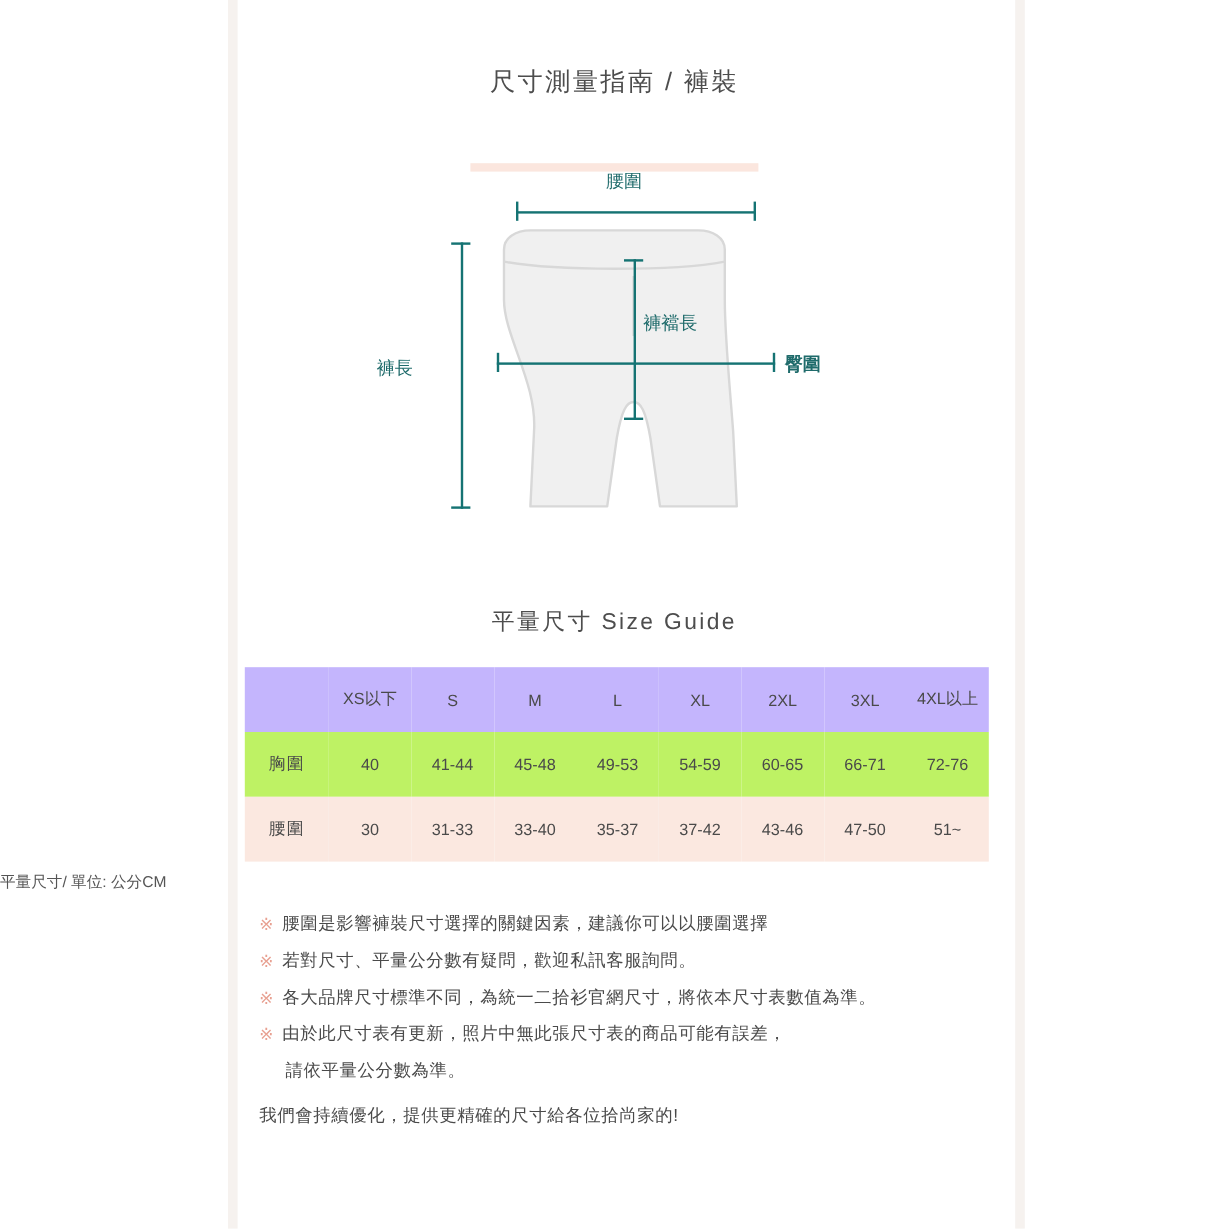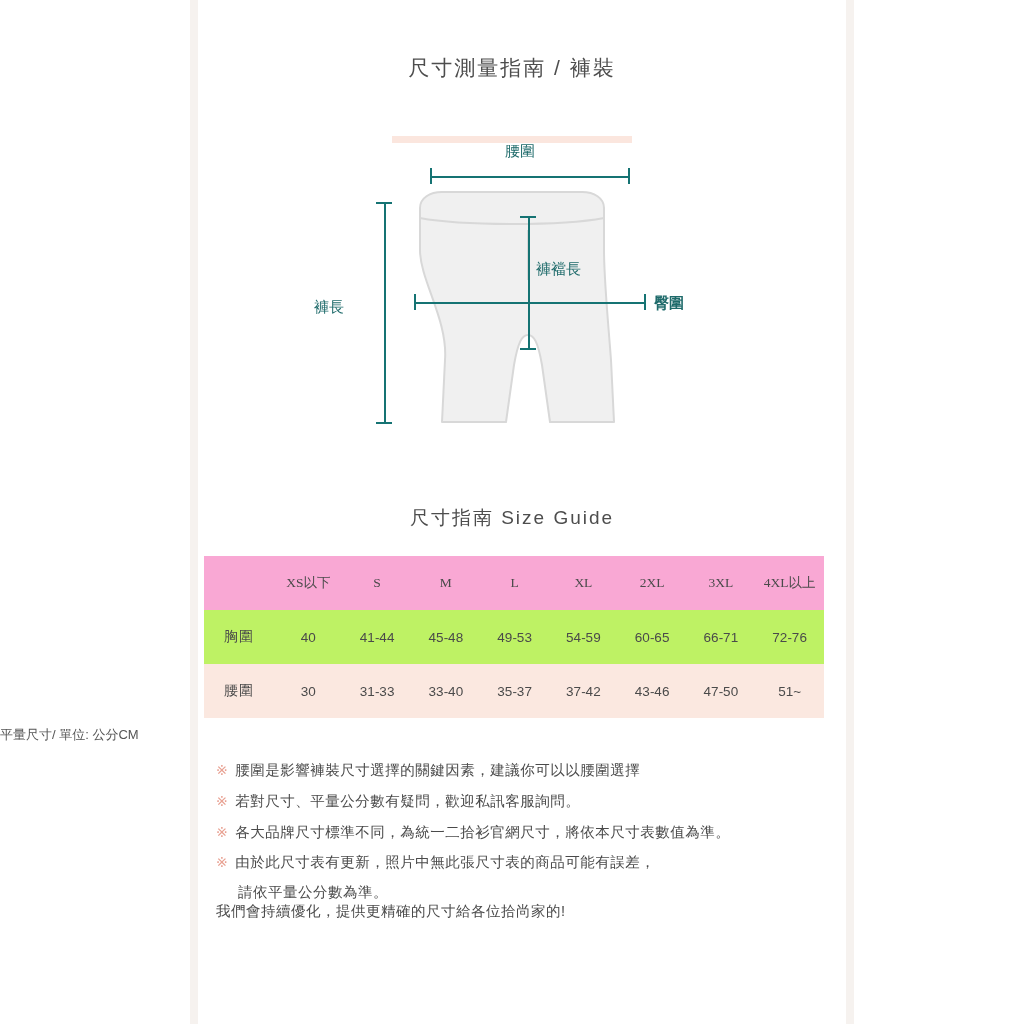--- a/index.html
+++ b/index.html
@@ -128,21 +128,21 @@
     font-weight: normal;
     height: 54px;
     padding: 0;
   }
   table.size-table th.corner { width: 70px; }
   table.size-table td.rowhead {
     width: 70px;
     font-size: 14px;
     letter-spacing: 1px;
   }
-  tr.head-row { background: #f9a8d4; font-family: Liberation Serif, serif; }
+  tr.head-row { background: #c4b5fd; }
   tr.row-a { background: #bef264; }
   tr.row-b { background: #fbe8e0; }
 
   .table-note {
     position: absolute;
     top: 726px;
     left: 0;
     width: 824px;
     text-align: left;
     font-size: 13px;
@@ -167,21 +167,21 @@
   }
   .note-mark {
     color: #e8a091;
     margin-right: 7px;
     flex: 0 0 auto;
     font-size: 14px;
     line-height: 1.5;
   }
   .note-cont {
     margin-left: 22px;
-    margin-bottom: 0;
+    margin-bottom: 18px;
     font-size: 14.5px;
     letter-spacing: 0.5px;
   }
   .note-final {
     font-size: 14.5px;
     letter-spacing: 0.5px;
     color: #4a4a4a;
   }
 </style>
 </head>
@@ -222,21 +222,21 @@
     <div class="cap-v" style="left:152px; top:164px;"></div>
     <div class="cap-v" style="left:382px; top:164px;"></div>
     <div class="diag-label" style="left:392px; top:164px;font-weight:bold;">臀圍</div>
 
     <div class="teal-line v-line" style="left:266px; top:86px; height:134px;"></div>
     <div class="cap-h" style="left:258px; top:86px;"></div>
     <div class="cap-h" style="left:258px; top:218px;"></div>
     <div class="diag-label" style="left:274px; top:130px;">褲襠長</div>
   </div>
 
-  <div class="size-guide-heading">尺寸指南 Size Guide</div>
+  <div class="size-guide-heading">平量尺寸 Size Guide</div>
 
   <div class="table-wrap">
     <table class="size-table">
       <tbody>
           <tr class="head-row">
         <th class="corner"></th>
         <th>XS以下</th>
         <th>S</th>
         <th>M</th>
         <th>L</th>

